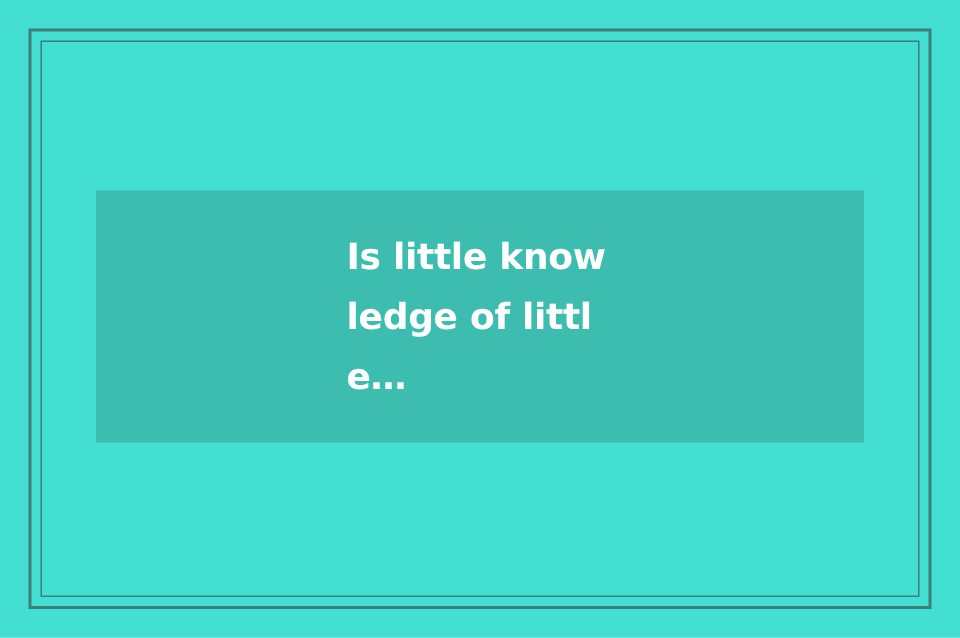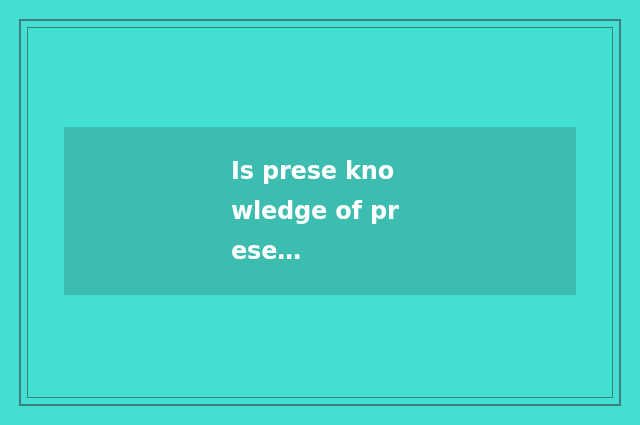--- a/index.html
+++ b/index.html
@@ -73,16 +73,16 @@
 </style>
 </head>
 <body>
 
 <div id="stage">
 
   <div class="frame-outer"></div>
   <div class="frame-inner"></div>
 
   <div class="panel">
-    <div class="panel-text">Is prese knowledge of prese…</div>
+    <div class="panel-text">Is little knowledge of little…</div>
   </div>
 
 </div>
 
 </body></html>

